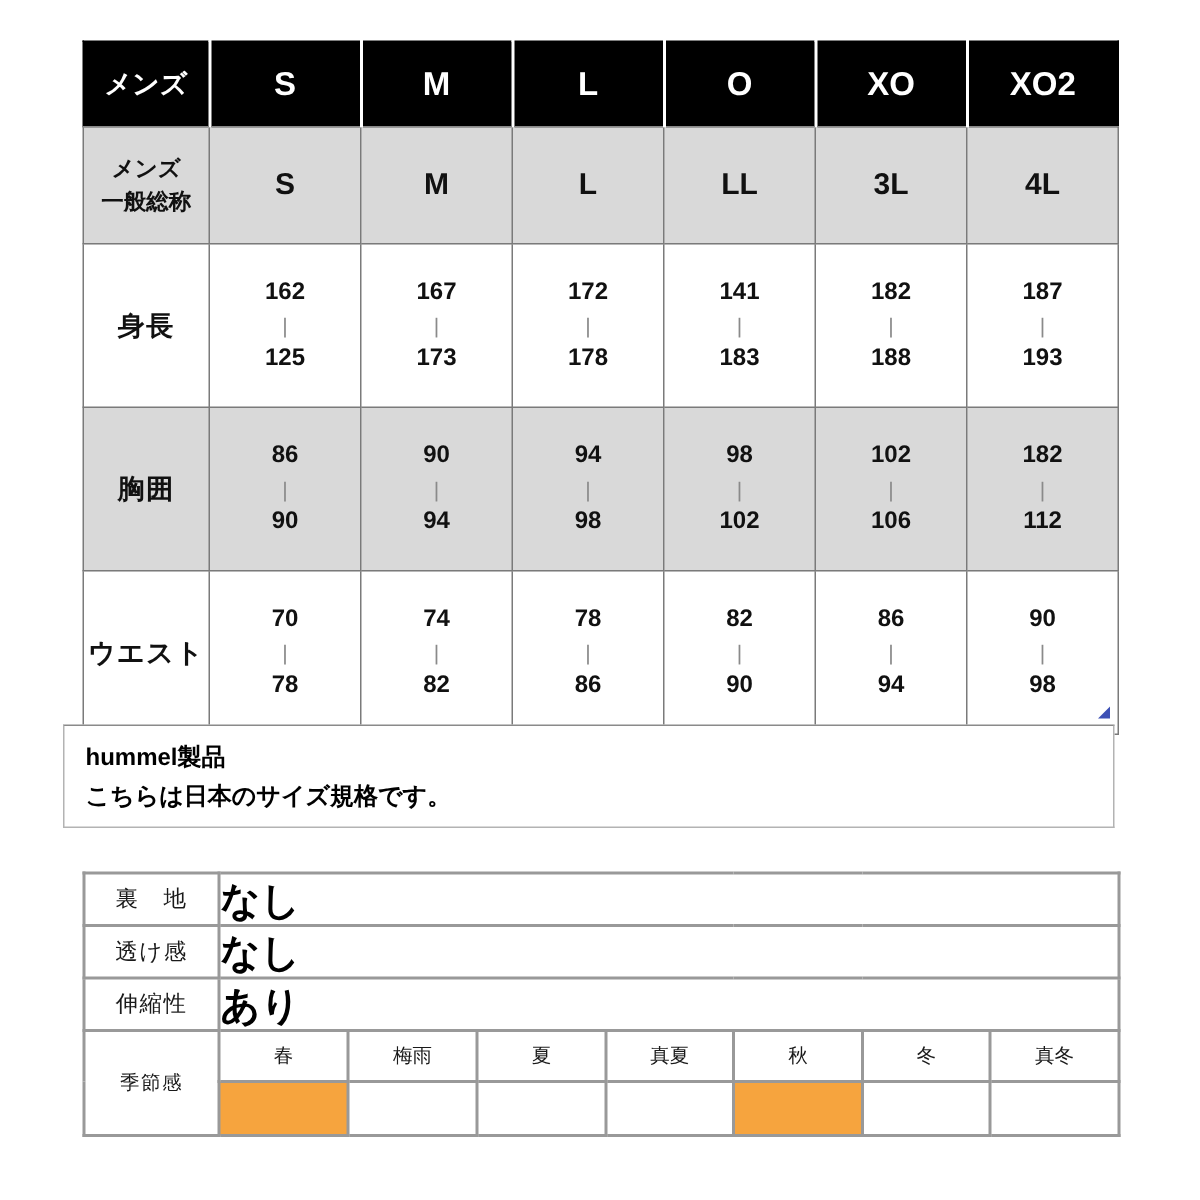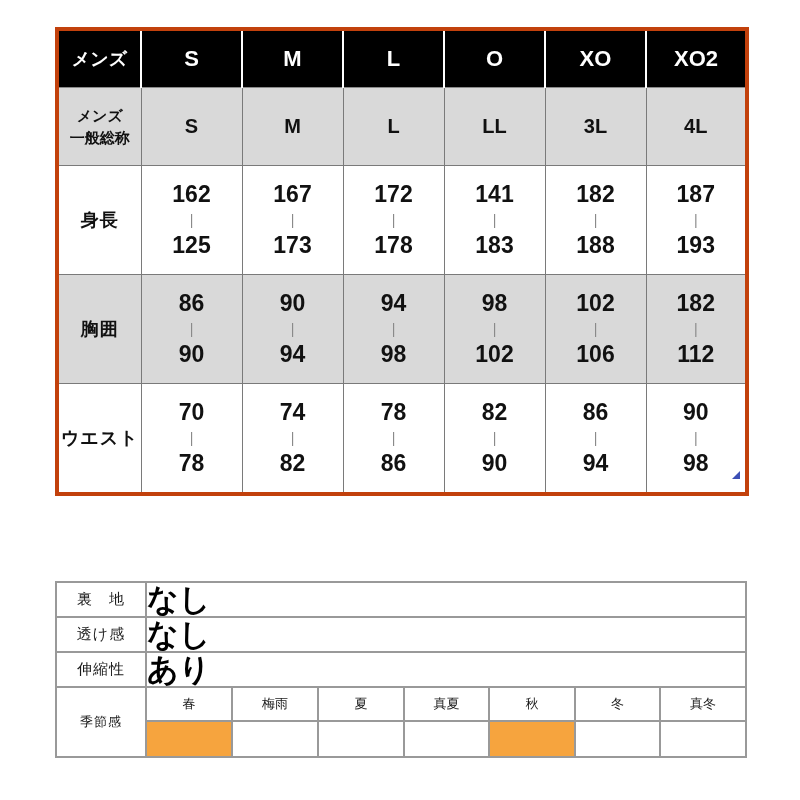--- a/index.html
+++ b/index.html
@@ -1,34 +1,34 @@
 <!DOCTYPE html>
 <html><head>
 <meta charset="utf-8">
 <style>
   html,body{margin:0;padding:0;background:#fff;}
   .canvas{position:relative;width:800px;height:800px;background:#fff;overflow:hidden;
           font-family:"Liberation Sans","DejaVu Sans",sans-serif;color:#111;}
 
   
   table.size-table{position:absolute;left:55px;top:27px;width:690px;border-collapse:collapse;
-                   table-layout:fixed;border:4px solid #c2410c;}
+                   table-layout:fixed;border:1px solid #c2410c;}
   table.size-table td{border:1px solid #7a7a7a;text-align:center;vertical-align:middle;padding:0;}
   tr.hdr td{background:#000;color:#fff;font-weight:bold;font-size:22px;height:56px;
             border-left:2px solid #fff;border-right:2px solid #fff;
             border-top:1px solid #000;border-bottom:1px solid #8a8a8a;}
   tr.hdr td:first-child{border-left:1px solid #000;font-size:18px;}
   tr.hdr td:last-child{border-right:1px solid #000;}
   tr.gen td{background:#d9d9d9;font-weight:bold;font-size:20px;height:77px;}
   tr.gen td.glabel{font-size:15px;line-height:1.45;}
   tr.measure td{height:108px;background:#fff;}
   tr.measure.shade td{background:#d9d9d9;}
   td.mlabel{font-weight:bold;font-size:18px;letter-spacing:1px;margin-top:44px;}
   .rng{display:flex;flex-direction:column;align-items:center;justify-content:center;gap:7px;}
-  .rng .num{font-weight:bold;font-size:23px;line-height:1;text-align:right;}
+  .rng .num{font-weight:bold;font-size:16px;line-height:1;text-align:right;}
   .rng .sep{color:#8a8a8a;font-size:14px;line-height:1;}
 
   
   .corner-marker{position:absolute;left:732px;top:471px;width:0;height:0;
                  border-top:8px solid transparent;border-right:8px solid #3d50b5;}
 
   
   .brand-box{position:absolute;left:42px;top:483px;width:701px;height:69px;
              border:1px solid #b3b3b3;border-top:1px solid #8a8a8a;background:#fff;
              box-sizing:border-box;padding:9px 0 0 14px;}
@@ -36,21 +36,21 @@
 
   
   .disclaimer{position:absolute;left:0;top:558px;width:800px;text-align:center;
               font-size:12px;color:#595959;letter-spacing:0.3px;}
 
   
   table.spec-table{position:absolute;left:55px;top:581px;width:690px;border-collapse:collapse;
                    table-layout:fixed;border:2px solid #999;}
   table.spec-table td{border:2px solid #999;padding:0;vertical-align:middle;background:#fff;margin-left:11px;}
   td.spec-label{width:90px;text-align:center;font-size:15px;color:#1a1a1a;letter-spacing:1px;height:33px;}
-  td.spec-value{font-weight:bold;font-size:31px;color:#000;padding-left:20px;line-height:1;}
+  td.spec-value{font-weight:bold;font-size:26px;color:#000;padding-left:20px;line-height:1;}
   tr.season-hdr td{height:32px;text-align:center;font-size:13px;color:#1a1a1a;}
   tr.season-clr td{height:34px;}
 </style>
 </head>
 <body>
 
 <div class="canvas">
 
   <table class="size-table">
     <colgroup>
@@ -220,20 +220,24 @@
           <span class="sep">|</span>
           <span class="num">98</span>
             </div>
           </td>
       </tr>
     </tbody>
   </table>
 
   <div class="corner-marker"></div>
 
+  <div class="brand-box">
+    <div>hummel製品</div>
+    <div>こちらは日本のサイズ規格です。</div>
+  </div>
 
 
   <table class="spec-table">
     <colgroup>
       <col style="width:90px">
       <col style="width:86px">
         <col style="width:86px">
         <col style="width:86px">
         <col style="width:85px">
       <col style="width:86px">

